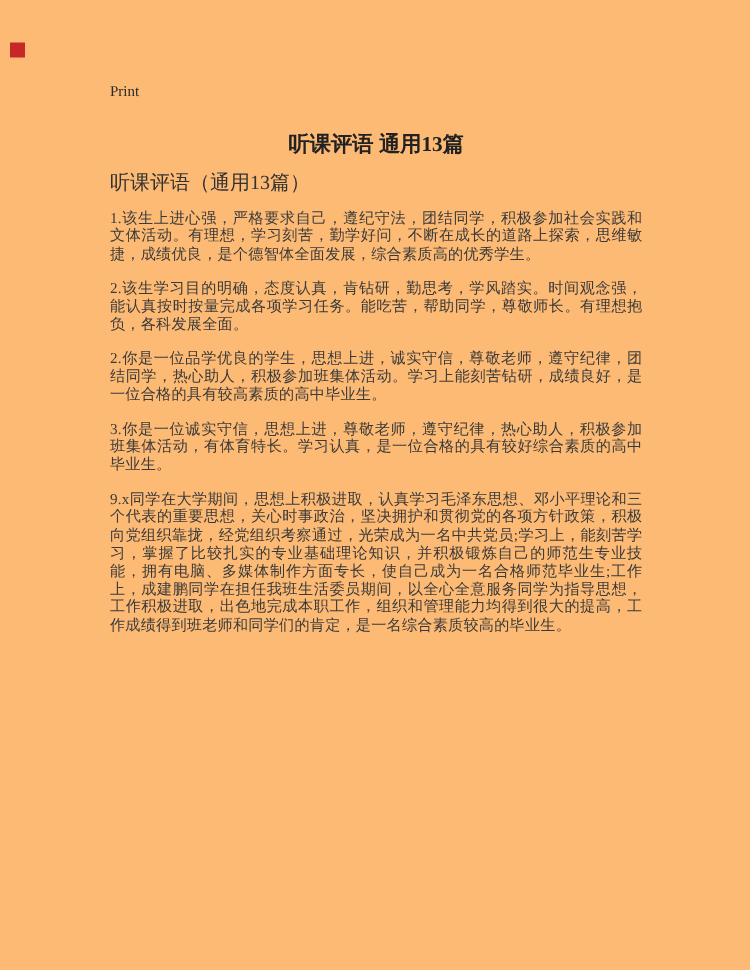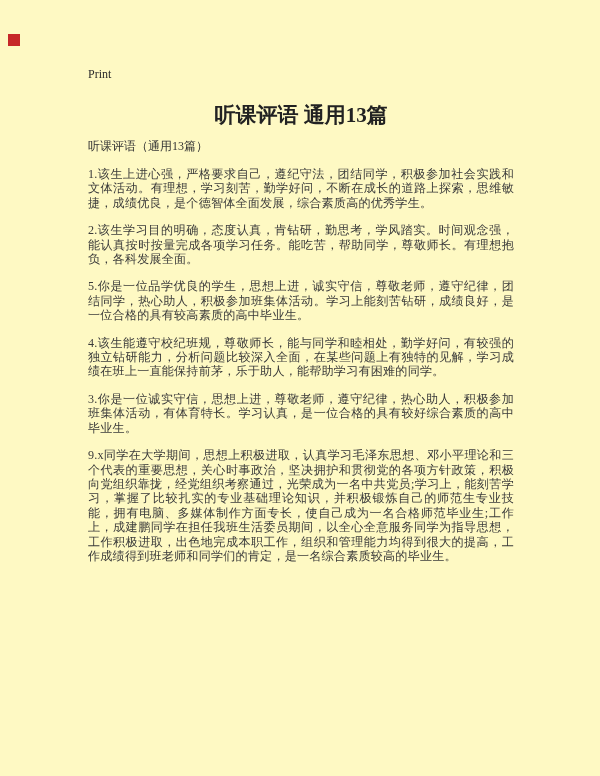--- a/index.html
+++ b/index.html
@@ -6,50 +6,50 @@
   body {
     width: 600px; height: 776px;
     background: #ffffff;
     font-family: "Liberation Serif", "DejaVu Serif", serif;
     color: #333333;
   }
   .page {
     position: relative;
     width: 600px; height: 776px;
     overflow: hidden;
-    background: #fef9c3;
+    background: #fdba74;
   }
   .click-marker {
     position: absolute;
     left: 8px; top: 34px;
     width: 12px; height: 12px;
     background: #c62828;
   }
   .content {
     padding: 64px 86px 0 88px;
   }
   .print-link {
     display: inline-block;
     font-size: 12px;
     line-height: 13px;
     color: #2b2b2b;
     text-decoration: none;
     cursor: pointer;
   }
   .doc-title {
     margin: 23px 0 0 0;
-    font-size: 21px;
+    font-size: 17px;
     line-height: 21px;
     font-weight: bold;
     text-align: center;
     color: #222222;
   }
   .doc-subtitle {
     margin: 13px 0 0 0;
-    font-size: 12px;
+    font-size: 16px;
     line-height: 15px;
     color: #333333;
   }
   .section-heading {
     margin: 11px 0 0 0;
     font-size: 12.5px;
     line-height: 15px;
     font-weight: bold;
     color: #222222;
   }
@@ -76,19 +76,18 @@
 
     <a class="print-link">Print</a>
 
     <h1 class="doc-title">听课评语 通用13篇</h1>
 
     <div class="doc-subtitle">听课评语（通用13篇）</div>
 
 
     <p class="para">1.该生上进心强，严格要求自己，遵纪守法，团结同学，积极参加社会实践和文体活动。有理想，学习刻苦，勤学好问，不断在成长的道路上探索，思维敏捷，成绩优良，是个德智体全面发展，综合素质高的优秀学生。</p>
     <p class="para">2.该生学习目的明确，态度认真，肯钻研，勤思考，学风踏实。时间观念强，能认真按时按量完成各项学习任务。能吃苦，帮助同学，尊敬师长。有理想抱负，各科发展全面。</p>
-    <p class="para">5.你是一位品学优良的学生，思想上进，诚实守信，尊敬老师，遵守纪律，团结同学，热心助人，积极参加班集体活动。学习上能刻苦钻研，成绩良好，是一位合格的具有较高素质的高中毕业生。</p>
-    <p class="para">4.该生能遵守校纪班规，尊敬师长，能与同学和睦相处，勤学好问，有较强的独立钻研能力，分析问题比较深入全面，在某些问题上有独特的见解，学习成绩在班上一直能保持前茅，乐于助人，能帮助学习有困难的同学。</p>
+    <p class="para">2.你是一位品学优良的学生，思想上进，诚实守信，尊敬老师，遵守纪律，团结同学，热心助人，积极参加班集体活动。学习上能刻苦钻研，成绩良好，是一位合格的具有较高素质的高中毕业生。</p>
     <p class="para">3.你是一位诚实守信，思想上进，尊敬老师，遵守纪律，热心助人，积极参加班集体活动，有体育特长。学习认真，是一位合格的具有较好综合素质的高中毕业生。</p>
     <p class="para">9.x同学在大学期间，思想上积极进取，认真学习毛泽东思想、邓小平理论和三个代表的重要思想，关心时事政治，坚决拥护和贯彻党的各项方针政策，积极向党组织靠拢，经党组织考察通过，光荣成为一名中共党员;学习上，能刻苦学习，掌握了比较扎实的专业基础理论知识，并积极锻炼自己的师范生专业技能，拥有电脑、多媒体制作方面专长，使自己成为一名合格师范毕业生;工作上，成建鹏同学在担任我班生活委员期间，以全心全意服务同学为指导思想，工作积极进取，出色地完成本职工作，组织和管理能力均得到很大的提高，工作成绩得到班老师和同学们的肯定，是一名综合素质较高的毕业生。</p>
 
   </div>
 </div>
 
 </body></html>

